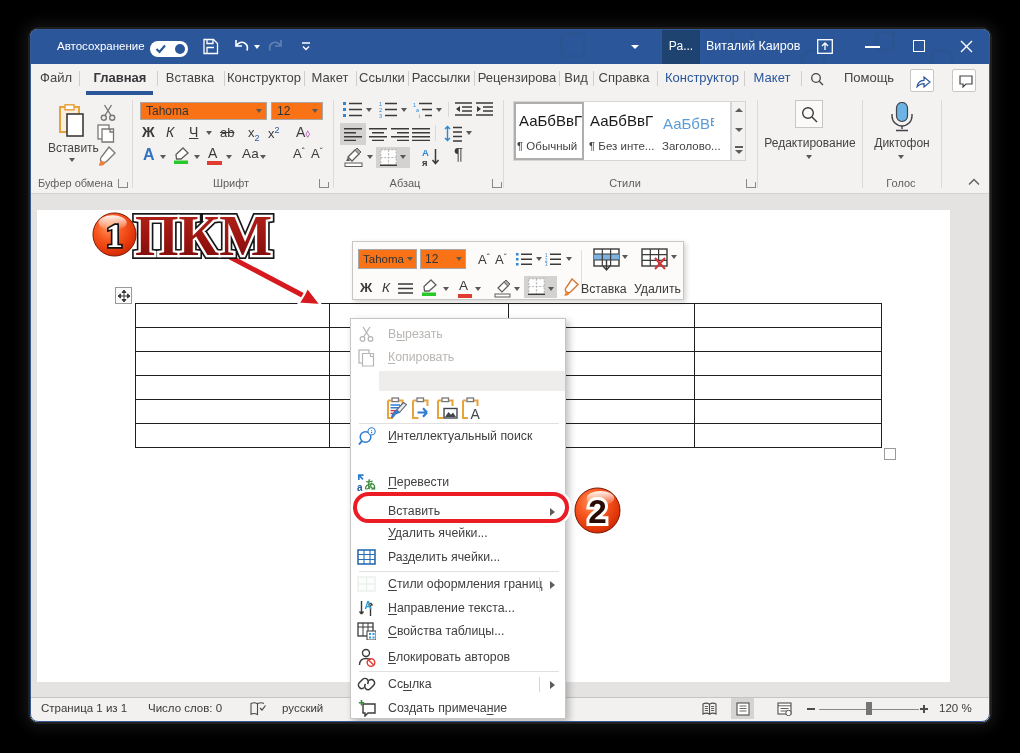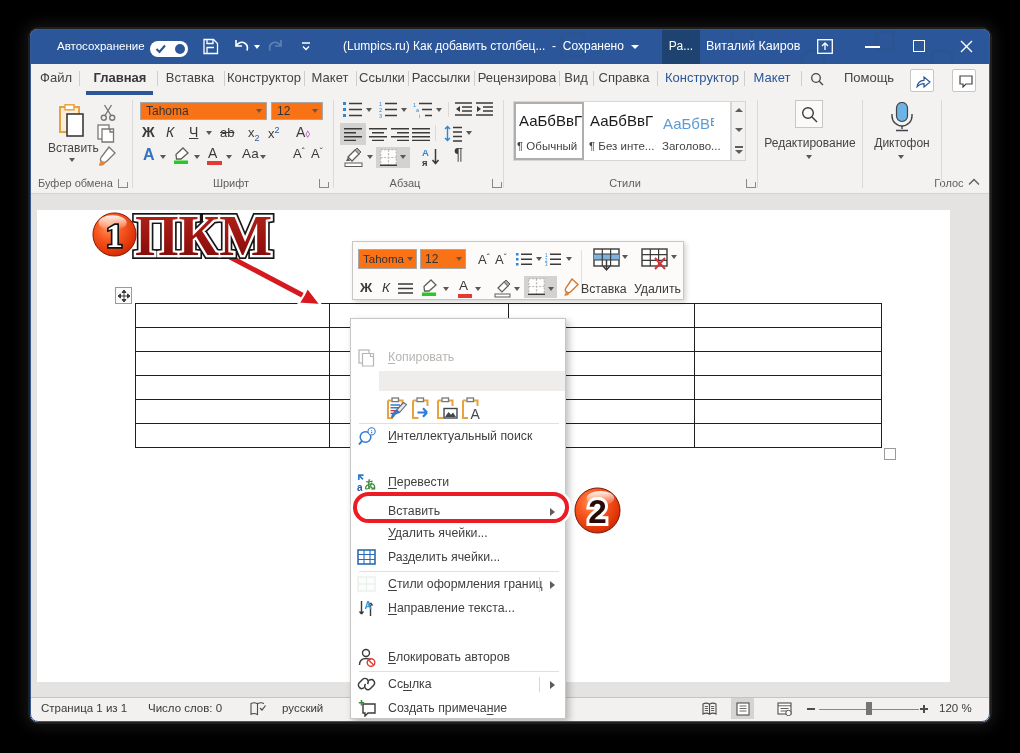--- a/index.html
+++ b/index.html
@@ -87,21 +87,20 @@
 
     <svg class="a" style="left:236px;top:9px;" width="18" height="17" viewBox="0 0 18 17" opacity="0.45">
       <path d="M15 2 V8 H9" fill="none" stroke="#9fb6d8" stroke-width="1.6"></path>
       <path d="M14.5 7.5 C12.5 4.5 9 3.5 6.5 5 C4 6.5 3 9.5 4 12.5" fill="none" stroke="#9fb6d8" stroke-width="1.6"></path>
     </svg>
 
     <svg class="a" style="left:271px;top:13px;" width="10" height="9" viewBox="0 0 10 9">
       <path d="M1 1 H9" stroke="#fff" stroke-width="1.4"></path>
       <path d="M2 4.5 L5 7.5 L8 4.5" fill="none" stroke="#fff" stroke-width="1.4"></path>
     </svg>
-    <div class="t a" style="left:313px;top:10px;">(Lumpics.ru) Как добавить столбец...&nbsp;&nbsp;-&nbsp;&nbsp;Сохранено</div>
     <div class="a" style="left:601px;top:16px;width:0;height:0;border-left:4px solid transparent;border-right:4px solid transparent;border-top:4.5px solid #fff;"></div>
 
     <div class="a" style="left:632px;top:0;width:38px;height:35px;background:#1e4370;color:#fff;font-size:12px;line-height:35px;text-align:center;">Ра...</div>
     <div class="t a" style="left:676px;top:10px;font-size:12.5px;">Виталий Каиров</div>
 
     <svg class="a" style="left:787px;top:10px;" width="16" height="15" viewBox="0 0 16 15">
       <rect x="0.7" y="0.7" width="14.6" height="13.6" fill="none" stroke="#fff" stroke-width="1.3"></rect>
       <path d="M8 11 V4.5 M5 7 L8 4 L11 7" fill="none" stroke="#fff" stroke-width="1.3"></path>
     </svg>
 
@@ -313,21 +312,21 @@
     <div class="dda" style="left:776px;top:60px;"></div>
     <div class="gsep" style="left:832px;top:5px;height:88px;"></div>
 
     <svg class="a" style="left:858px;top:7px;" width="28" height="30" viewBox="0 0 28 30">
       <rect x="8.5" y="0.5" width="11" height="19" rx="5.5" fill="#6cb4e4" stroke="#41444a" stroke-width="1.2"></rect>
       <path d="M4 12 V14 A10 10 0 0 0 24 14 V12" fill="none" stroke="#41444a" stroke-width="1.4"></path>
       <path d="M14 24 V27 M8 28.5 H20" stroke="#41444a" stroke-width="1.4"></path>
     </svg>
     <div class="rtxt" style="left:842px;top:41px;width:60px;text-align:center;">Диктофон</div>
     <div class="dda" style="left:868px;top:60px;"></div>
-    <div class="glabel" style="left:889px;top:82px;width:60px;">Голос</div>
+    <div class="glabel" style="left:841px;top:82px;width:60px;">Голос</div>
     <div class="gsep" style="left:911px;top:5px;height:88px;"></div>
     <svg class="a" style="left:938px;top:83px;" width="12" height="8" viewBox="0 0 12 8">
       <path d="M1 6.5 L6 1.5 L11 6.5" fill="none" stroke="#5f5d5b" stroke-width="1.4"></path>
     </svg>
   </div>
   <div class="a" id="docarea"></div>
   <div class="a" id="page"></div>
   <div class="a" id="tablewrap">
     <div class="tline" style="left:135px;top:303px;width:747px;height:1px;"></div>
     <div class="tline" style="left:135px;top:327px;width:747px;height:1px;"></div>
@@ -446,20 +445,28 @@
     </svg>
     <div class="dda" style="left:195px;top:45px;"></div>
     <svg class="a" style="left:210px;top:36px;" width="17" height="19" viewBox="0 0 17 19">
       <path d="M9 1 L15 6.5 L8 13.5 C6.5 15 4 15 3 13.5 C1.8 12 2.5 10 4 8.5 Z" fill="#fff" stroke="#d8772e" stroke-width="1.4"></path>
       <path d="M3 13.5 C2 15.5 2 16.5 1 17.5 C3.5 18 5.5 17.5 6.5 15.5 Z" fill="#e8833a"></path>
     </svg>
     <div class="rtxt" style="left:228px;top:40px;font-size:12.3px;color:#3b3a39;">Вставка</div>
     <div class="rtxt" style="left:281px;top:40px;font-size:12.3px;color:#3b3a39;">Удалить</div>
   </div>
   <div class="a" id="menu">
+    <div class="mi dis" style="top:4px;">
+      <svg class="a" style="left:8px;top:3px;" width="15" height="17" viewBox="0 0 15 17">
+        <path d="M4 1 L10.5 11 M11 1 L4.5 11" stroke="#b8b5b2" stroke-width="1.3"></path>
+        <circle cx="3.5" cy="13" r="2.3" fill="none" stroke="#b8b5b2" stroke-width="1.3"></circle>
+        <circle cx="11.5" cy="13" r="2.3" fill="none" stroke="#b8b5b2" stroke-width="1.3"></circle>
+      </svg>
+      <div class="txt">В<span class="mu">ы</span>резать</div>
+    </div>
     <div class="mi dis" style="top:27px;">
       <svg class="a" style="left:7px;top:3px;" width="17" height="18" viewBox="0 0 17 18">
         <rect x="1" y="1" width="10" height="13" fill="#fff" stroke="#b8b5b2" stroke-width="1.2"></rect>
         <path d="M4.5 4.5 H15.5 V17 H4.5 Z M12.5 4.5 V7.5 H15.5" fill="#fff" stroke="#b8b5b2" stroke-width="1.2"></path>
       </svg>
       <div class="txt"><span class="mu">К</span>опировать</div>
     </div>
     <div class="a" style="left:28px;top:52px;width:186px;height:20px;background:#eeedec;"></div>
 
     <svg class="a" style="left:35px;top:78px;" width="22" height="23" viewBox="0 0 22 23">
@@ -530,20 +537,32 @@
       <div class="a" style="right:25px;top:4px;width:1px;height:15px;background:#d8d6d4;"></div>
       <div class="arr"></div>
     </div>
     <div class="mi" style="top:278px;">
       <svg class="a" style="left:7px;top:2px;" width="17" height="19" viewBox="0 0 17 19">
         <path d="M3.5 2 V15 M3.5 15 L1.5 12.5 M3.5 15 L5.5 12.5" stroke="#3c3b39" stroke-width="1.4" fill="none"></path>
         <path d="M12.5 17 V6 M12.5 4 L10.5 6.5 M12.5 4 L14.5 6.5" stroke="#3c3b39" stroke-width="1.4" fill="none"></path>
         <text x="6.5" y="10" font-size="10" font-weight="bold" fill="#2e9bd6" font-family="Liberation Sans">А</text>
       </svg>
       <div class="txt"><span class="mu">Н</span>аправление текста...</div>
+    </div>
+    <div class="mi" style="top:301px;">
+      <svg class="a" style="left:6px;top:2px;" width="19" height="18" viewBox="0 0 19 18">
+        <rect x="1" y="1" width="15" height="13" fill="#fff" stroke="#3c3b39" stroke-width="1.3"></rect>
+        <path d="M1 5 H16 M6 1 V14 M11 1 V14" stroke="#3c3b39" stroke-width="1"></path>
+        <rect x="10" y="9" width="9" height="9" fill="#fff" stroke="#3c3b39" stroke-width="1"></rect>
+        <rect x="12" y="11" width="2" height="2" fill="#2e9bd6"></rect>
+              <rect x="15.5" y="11" width="2" height="2" fill="#2e9bd6"></rect>
+        <rect x="12" y="14.5" width="2" height="2" fill="#2e9bd6"></rect>
+              <rect x="15.5" y="14.5" width="2" height="2" fill="#2e9bd6"></rect>
+      </svg>
+      <div class="txt"><span class="mu">С</span>войства таблицы...</div>
     </div>
     <div class="mi" style="top:327px;">
       <svg class="a" style="left:7px;top:2px;" width="18" height="19" viewBox="0 0 18 19">
         <circle cx="8" cy="5" r="3.5" fill="none" stroke="#3c3b39" stroke-width="1.4"></circle>
         <path d="M1.5 17 C1.5 12.5 4 10.5 8 10.5 C10 10.5 11.5 11 12.5 12" fill="none" stroke="#3c3b39" stroke-width="1.4"></path>
         <circle cx="13" cy="14.5" r="3.8" fill="none" stroke="#e03c32" stroke-width="1.4"></circle>
         <path d="M10.4 12 L15.7 17" stroke="#e03c32" stroke-width="1.4"></path>
       </svg>
       <div class="txt"><span class="mu">Б</span>локировать авторов</div>
     </div>

